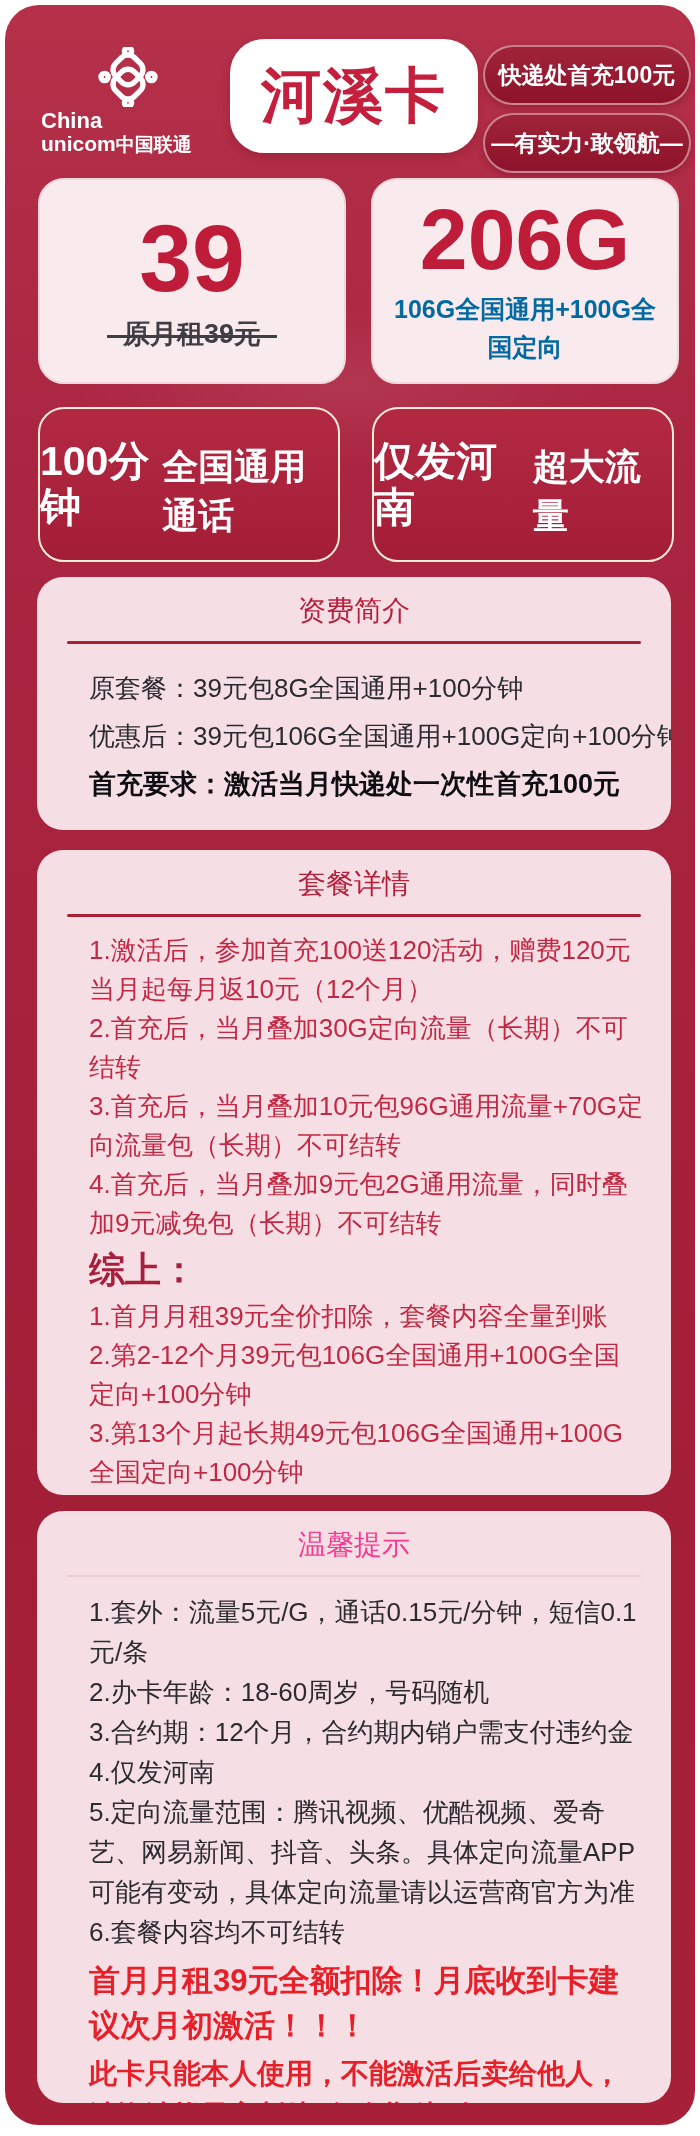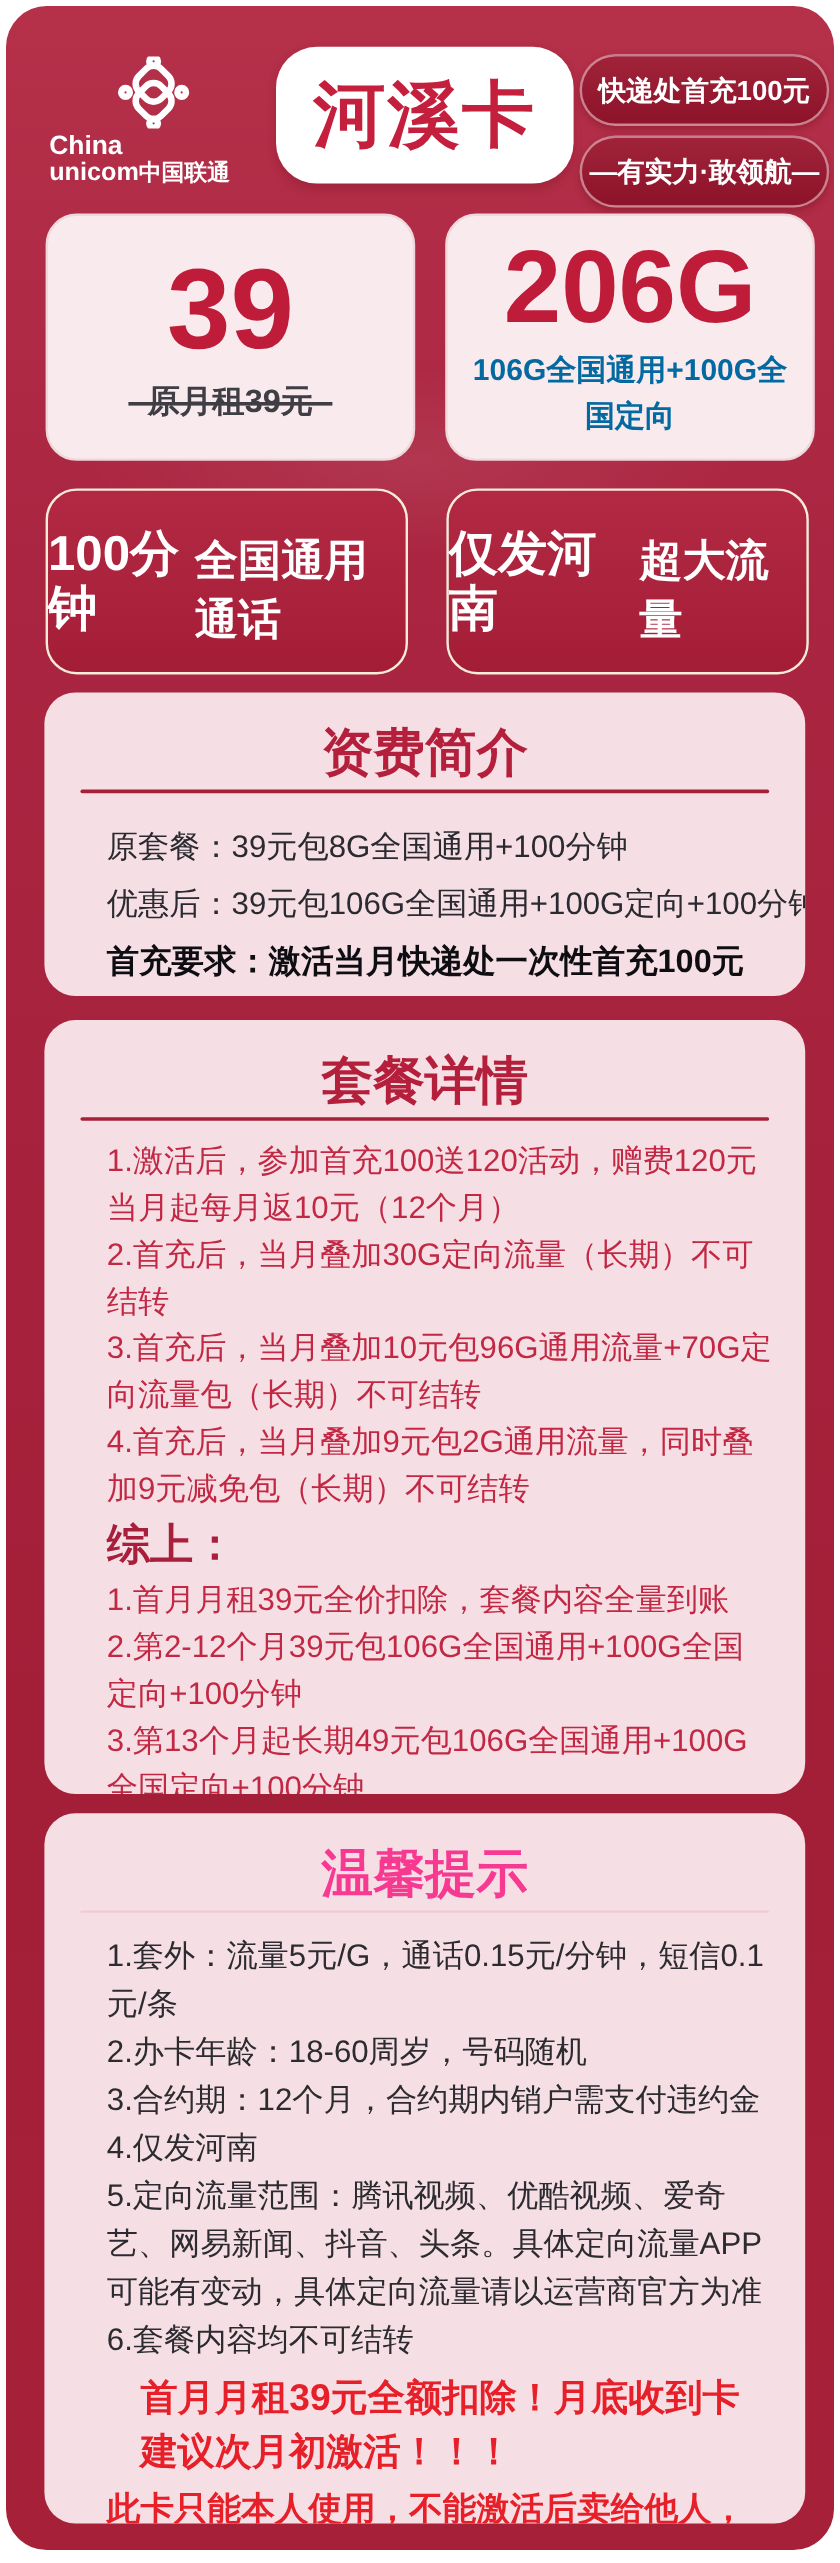--- a/index.html
+++ b/index.html
@@ -63,33 +63,33 @@
   .f-title{font-size:41px;font-weight:800;line-height:1.1;}
   .f-desc{font-size:36px;font-weight:700;margin-top:14px;}
   
   .sec{
     position:absolute;left:32px;width:634px;background:#f6dfe4;border-radius:26px;
     box-sizing:border-box;overflow:hidden;
   }
   .sec1{top:572px;height:253px;}
   .sec2{top:845px;height:645px;}
   .sec3{top:1506px;height:592px;}
-  .sec-title{padding-top:30px;text-align:center;font-size:43px;font-weight:700;color:#b41f3c;line-height:42px;}
+  .sec-title{padding-top:13px;text-align:center;font-size:28px;font-weight:400;color:#b41f3c;line-height:42px;}
   .sec3 .sec-title{color:#f83992;}
   .sec-div{height:3px;background:#a82038;margin:9px 30px 0;border-radius:2px;}
   .sec3 .sec-div{background:#efccd5;height:2px;}
   .rows{margin:20px 20px 0 52px;}
   .row{font-size:26px;color:#2a2a30;line-height:48px;white-space:nowrap;}
   .row.bold{font-weight:800;color:#0e0e12;font-size:27px;}
   .dbody{margin:14px 26px 0 52px;font-size:26px;color:#c22844;line-height:39px;}
   .dbody p{margin:0;}
   .summary-head{font-size:36px;font-weight:900;color:#a81f3c;line-height:54px;}
   .tips{margin:15px 26px 0 52px;font-size:26px;color:#2b2b30;line-height:40px;}
   .tips p{margin:0;}
-  .warn1{margin:6px 26px 0 80px;font-size:31px;font-weight:800;color:#e71f28;line-height:45px;}
+  .warn1{margin:6px 26px 0 52px;font-size:31px;font-weight:800;color:#e71f28;line-height:45px;}
   .warn2{margin:5px 26px 0 52px;font-size:28px;font-weight:800;color:#e71f28;line-height:42px;}
 </style>
 </head>
 <body>
 
 <div class="card">
   <div class="sheen"></div>
 
   <div class="logo">
     <svg width="66" height="60" viewBox="0 0 100 100">

